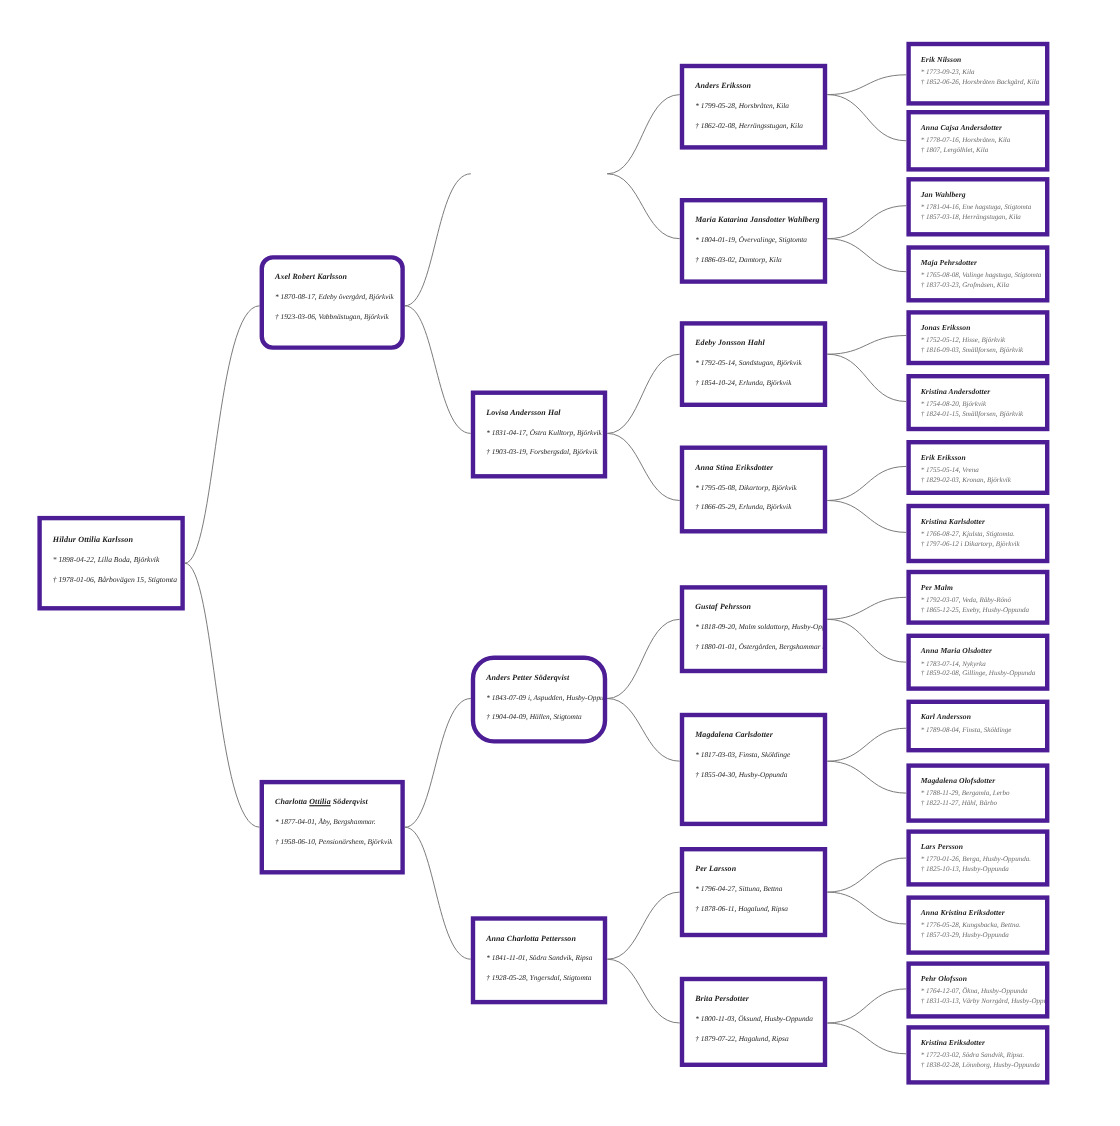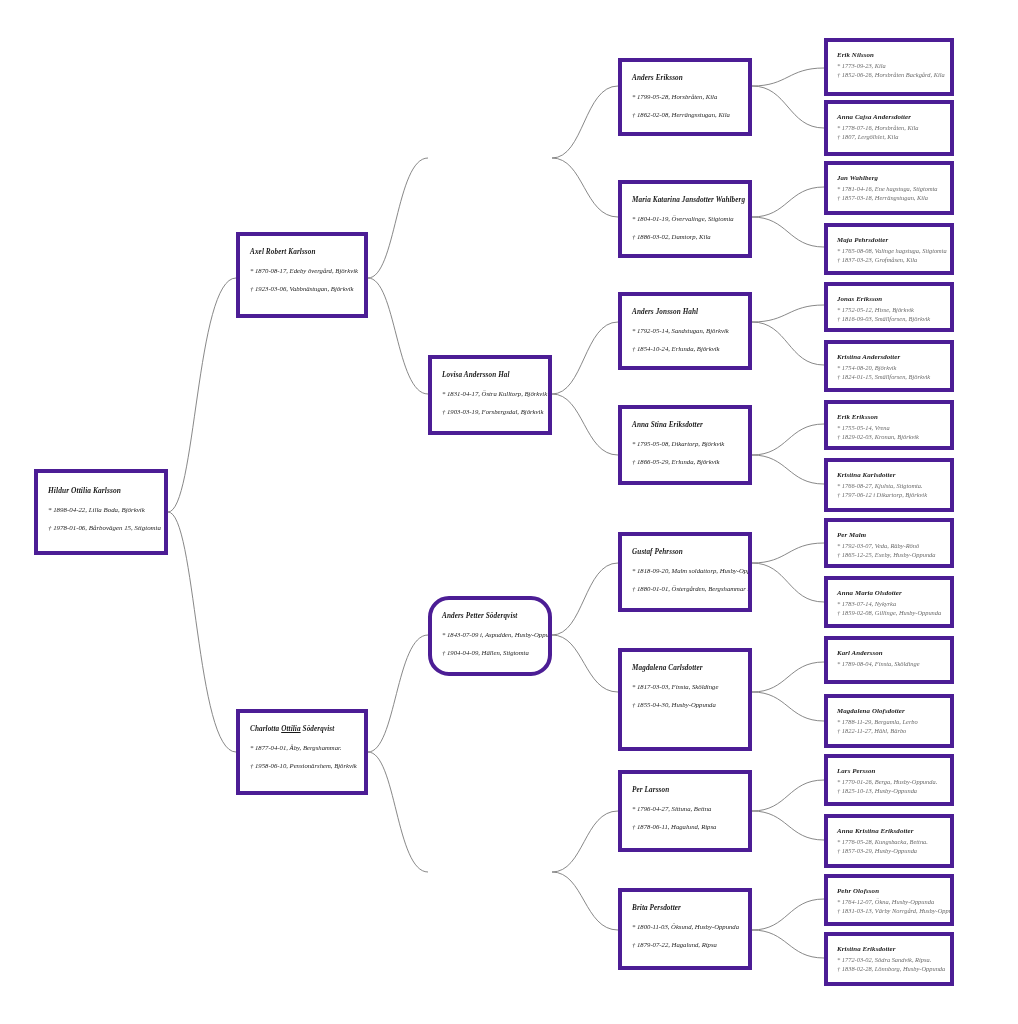--- a/index.html
+++ b/index.html
@@ -143,21 +143,21 @@
       <path d="M752 930 C 788 930, 788 958, 824 958"></path>
     </g>
   </svg>
 
   <div class="node gen0" style="left:34px; top:469px; width:134px; height:86px;">
     <div class="nm">Hildur Ottilia Karlsson</div>
     <div class="ev">* 1898-04-22, Lilla Boda, Björkvik</div>
     <div class="ev">† 1978-01-06, Bårbovägen 15, Stigtomta</div>
   </div>
 
-  <div class="node gen1" style="left:236px; top:232px; width:132px; height:86px;">
+  <div class="node gen1" style="left:236px; top:232px; width:132px; height:86px;border-radius:12px;">
     <div class="nm">Axel Robert Karlsson</div>
     <div class="ev">* 1870-08-17, Edeby övergård, Björkvik</div>
     <div class="ev">† 1923-03-06, Vabbnästugan, Björkvik</div>
   </div>
 
   <div class="node gen1" style="left:236px; top:709px; width:132px; height:86px;">
     <div class="nm"><span>Charlotta </span><span class="callname">Ottilia</span><span> Söderqvist</span></div>
     <div class="ev">* 1877-04-01, Åby, Bergshammar.</div>
     <div class="ev">† 1958-06-10, Pensionärshem, Björkvik</div>
   </div>
@@ -168,35 +168,40 @@
     <div class="ev">* 1831-04-17, Östra Kulltorp, Björkvik</div>
     <div class="ev">† 1903-03-19, Forsbergsdal, Björkvik</div>
   </div>
 
   <div class="node gen2" style="left:428px; top:596px; width:124px; height:80px;border-radius:21px;">
     <div class="nm">Anders Petter Söderqvist</div>
     <div class="ev">* 1843-07-09 i, Aspudden, Husby-Oppunda</div>
     <div class="ev">† 1904-04-09, Hällen, Stigtomta</div>
   </div>
 
+  <div class="node gen2" style="left:428px; top:833px; width:124px; height:80px;">
+    <div class="nm">Anna Charlotta Pettersson</div>
+    <div class="ev">* 1841-11-01, Södra Sandvik, Ripsa</div>
+    <div class="ev">† 1928-05-28, Yngersdal, Stigtomta</div>
+  </div>
 
   <div class="node gen2" style="left:618px; top:58px; width:134px; height:78px;">
     <div class="nm">Anders Eriksson</div>
     <div class="ev">* 1799-05-28, Horsbråten, Kila</div>
     <div class="ev">† 1862-02-08, Herrängsstugan, Kila</div>
   </div>
 
   <div class="node gen2" style="left:618px; top:180px; width:134px; height:78px;">
     <div class="nm">Maria Katarina Jansdotter Wahlberg</div>
     <div class="ev">* 1804-01-19, Övervalinge, Stigtomta</div>
     <div class="ev">† 1886-03-02, Damtorp, Kila</div>
   </div>
 
   <div class="node gen2" style="left:618px; top:292px; width:134px; height:78px;">
-    <div class="nm">Anders Jonsson Hahl</div>
+    <div class="nm">Edeby Jonsson Hahl</div>
     <div class="ev">* 1792-05-14, Sandstugan, Björkvik</div>
     <div class="ev">† 1854-10-24, Erlunda, Björkvik</div>
   </div>
 
   <div class="node gen2" style="left:618px; top:405px; width:134px; height:80px;">
     <div class="nm">Anna Stina Eriksdotter</div>
     <div class="ev">* 1795-05-08, Dikartorp, Björkvik</div>
     <div class="ev">† 1866-05-29, Erlunda, Björkvik</div>
   </div>
 

